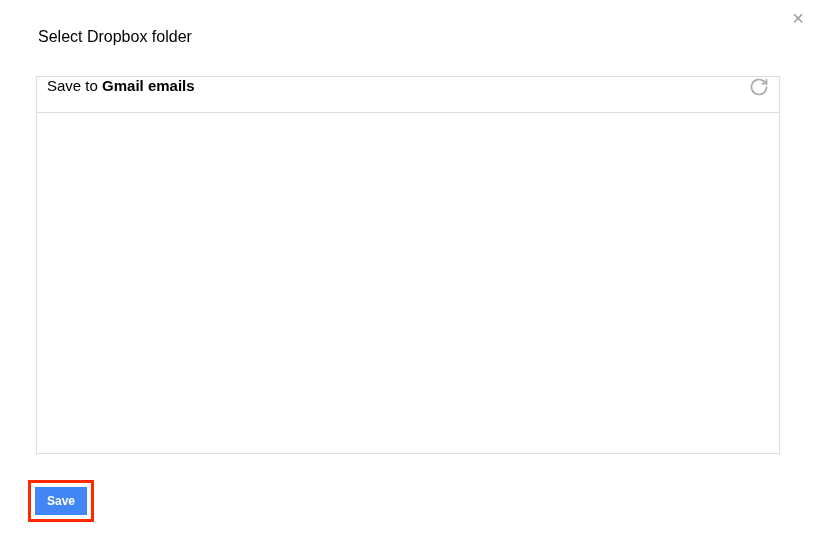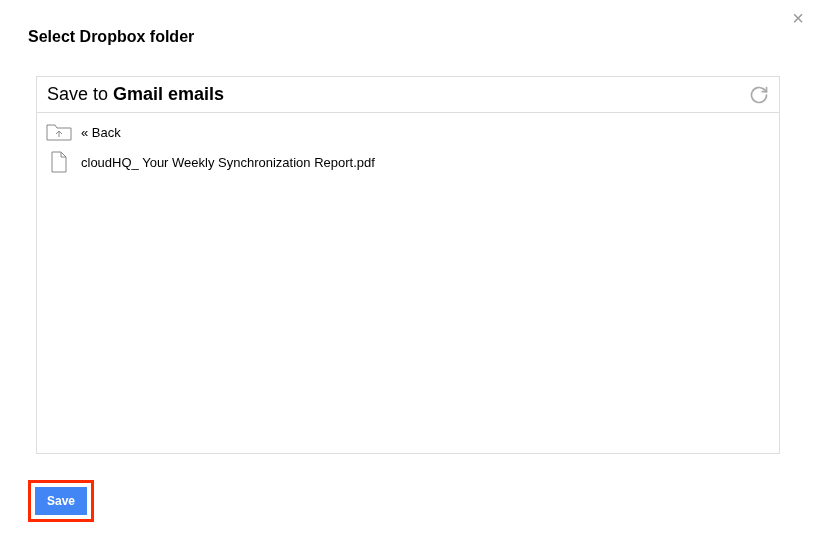--- a/index.html
+++ b/index.html
@@ -15,41 +15,41 @@
       top: 8px;
       right: 12px;
       font-size: 20px;
       color: #999;
       cursor: pointer;
       line-height: 1;
     }
     .dialog-title {
       position: absolute;
       top: 28px;
-      left: 28px;
+      left: 38px;
       font-size: 16px;
-      font-weight: 700;
+      font-weight: 400;
       color: #000;
     }
     .panel {
       position: absolute;
       top: 76px;
       left: 36px;
       width: 744px;
       height: 378px;
       border: 1px solid #ddd;
     }
     .panel-header {
       height: 36px;
       border-bottom: 1px solid #ddd;
       display: flex;
-      align-items: center;
+      align-items: flex-start;
       justify-content: space-between;
       padding: 0 10px;
-      font-size: 18px;
+      font-size: 15px;
     }
     .panel-header .path-text {
       color: #000;
     }
     .panel-header .path-prefix {
       font-weight: normal;
     }
     .panel-header .path-folder {
       font-weight: bold;
     }
@@ -114,40 +114,17 @@
     <span class="path-text">
       <span class="path-prefix">Save to </span><span class="path-folder">Gmail emails</span>
     </span>
     <span class="refresh-icon">
       <svg width="20" height="20" viewBox="0 0 24 24" fill="none" stroke="#aaa" stroke-width="2" stroke-linecap="round">
         <path d="M21 12a9 9 0 1 1-3.2-6.9L21 8"></path>
         <polyline points="21 3 21 8 16 8"></polyline>
       </svg>
     </span>
   </div>
-  <div class="panel-body">
-
-    <div class="row">
-      <span class="icon-slot">
-        <svg width="26" height="20" viewBox="0 0 26 20" fill="none" stroke="#888" stroke-width="1">
-          <path d="M1 6 L1 18 L25 18 L25 6 L11 6 L9 3 L1 3 Z"></path>
-          <path d="M13 15 L13 9 M13 9 L10 12 M13 9 L16 12"></path>
-        </svg>
-      </span>
-      <span class="label back-link">« Back</span>
-    </div>
-
-    <div class="row">
-      <span class="icon-slot">
-        <svg width="18" height="22" viewBox="0 0 18 22" fill="none" stroke="#888" stroke-width="1">
-          <path d="M2 1 L11 1 L16 6 L16 21 L2 21 Z"></path>
-          <path d="M11 1 L11 6 L16 6"></path>
-        </svg>
-      </span>
-      <span class="label">cloudHQ_ Your Weekly Synchronization Report.pdf</span>
-    </div>
-
-  </div>
 </div>
 
 <div class="save-wrap">
   <button class="save-btn">Save</button>
 </div>
 
 </body></html>

